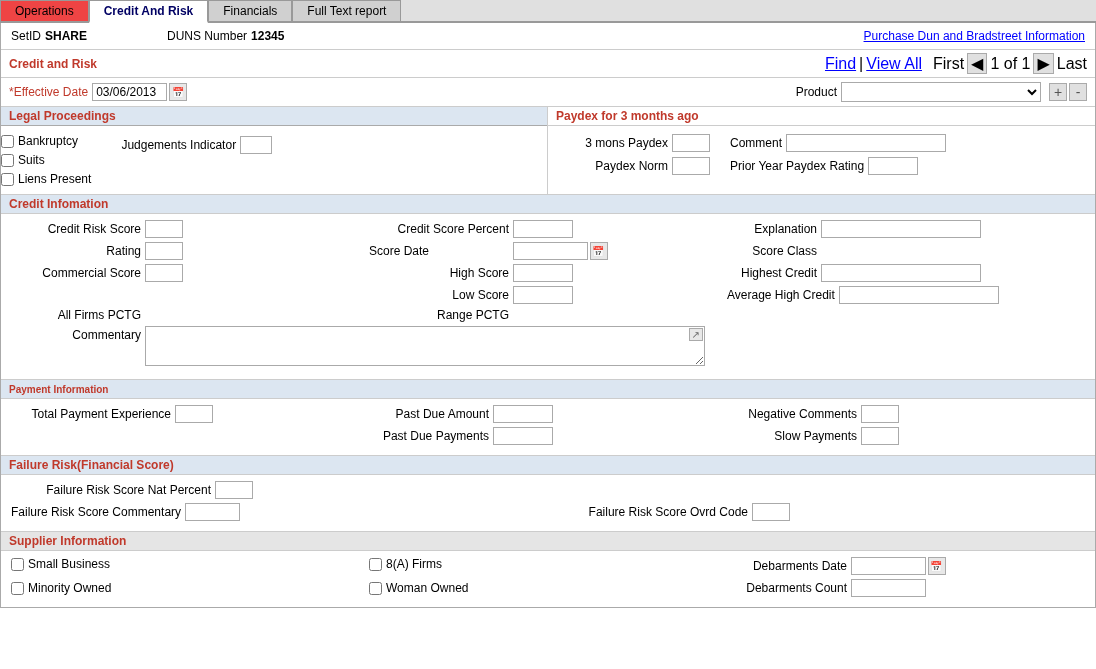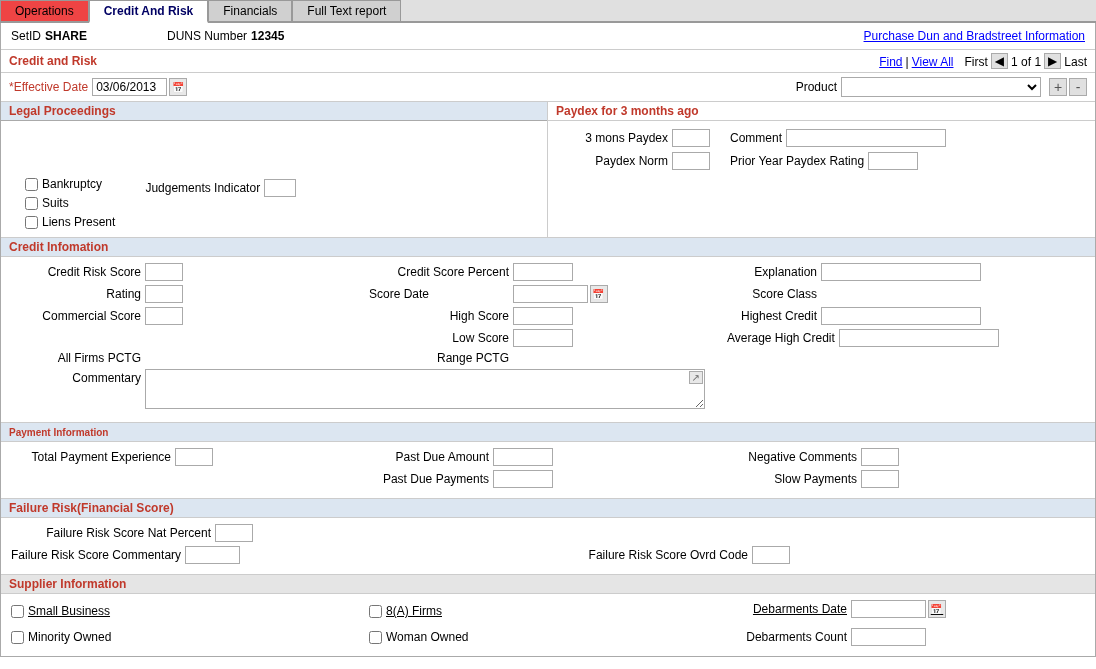--- a/index.html
+++ b/index.html
@@ -59,21 +59,21 @@
     </span>
     <a style="color:#00f; text-decoration:underline; cursor:pointer; font-size:12px;">
       <span>Purchase Dun and Bradstreet Information</span>
     </a>
   </div>
 
   <div style="display:flex; align-items:center; padding:3px 8px; border-bottom:1px solid #ccc; background:#fff;">
     <span style="color:#c0392b; font-weight:bold; font-size:12px;">
       <span>Credit and Risk</span>
     </span>
-    <div style="margin-left:auto; display:flex; align-items:flex-end; gap:3px; font-size:12px;">
+    <div style="margin-left:auto; display:flex; align-items:center; gap:3px; font-size:16px;">
       <a style="color:#00f; text-decoration:underline; cursor:pointer;">Find</a>
       <span>|</span>
       <a style="color:#00f; text-decoration:underline; cursor:pointer;">View All</a>
       <span style="margin-left:8px;">First</span>
       <span style="cursor:pointer; border:1px solid #aaa; padding:0 3px; background:#e0e0e0;">◀</span>
       <span>1 of 1</span>
       <span style="cursor:pointer; border:1px solid #aaa; padding:0 3px; background:#e0e0e0;">▶</span>
       <span>Last</span>
     </div>
   </div>
@@ -96,21 +96,21 @@
       </div>
     </div>
   </div>
 
   <div style="display:flex; border-bottom:1px solid #ccc;">
 
     <div style="flex:0 0 50%; border-right:1px solid #ccc;">
       <div style="background:#dce6f1; padding:2px 8px; border-bottom:1px solid #aaa;">
         <span style="color:#c0392b; font-weight:bold; font-size:12px;">Legal Proceedings</span>
       </div>
-      <div style="padding:8px 24px; display:flex; align-items:flex-start;margin-top:48px;">
+      <div style="padding:8px 0; display:flex; align-items:flex-start;">
         <div style="display:flex; flex-direction:column; gap:5px;">
           <label style="display:flex; align-items:center; gap:4px; cursor:pointer;">
             <input type="checkbox" style="margin: 0px;">
             <span>Bankruptcy</span>
           </label>
           <label style="display:flex; align-items:center; gap:4px; cursor:pointer;">
             <input type="checkbox" style="margin: 0px;">
             <span>Suits</span>
           </label>
           <label style="display:flex; align-items:center; gap:4px; cursor:pointer;">
@@ -289,21 +289,21 @@
       </div>
     </div>
   </div>
 
   <div>
     <div style="background:#e5e5e5; padding:2px 8px; border-bottom:1px solid #ccc;">
       <span style="color:#c0392b; font-weight:bold; font-size:12px;">Supplier Information</span>
     </div>
     <div style="padding:6px 10px; font-size:12px;">
 
-      <div style="display:flex; align-items:flex-end; margin-bottom:10px;text-decoration:underline;">
+      <div style="display:flex; align-items:flex-start; margin-bottom:4px;">
         <div style="display:flex; align-items:center; flex:1;">
           <label style="display:flex; align-items:center; gap:4px; cursor:pointer;">
             <input type="checkbox" style="margin: 0px;">
             <span>Small Business</span>
           </label>
         </div>
         <div style="display:flex; align-items:center; flex:1;">
           <label style="display:flex; align-items:center; gap:4px; cursor:pointer;">
             <input type="checkbox" style="margin: 0px;">
             <span>8(A) Firms</span>

